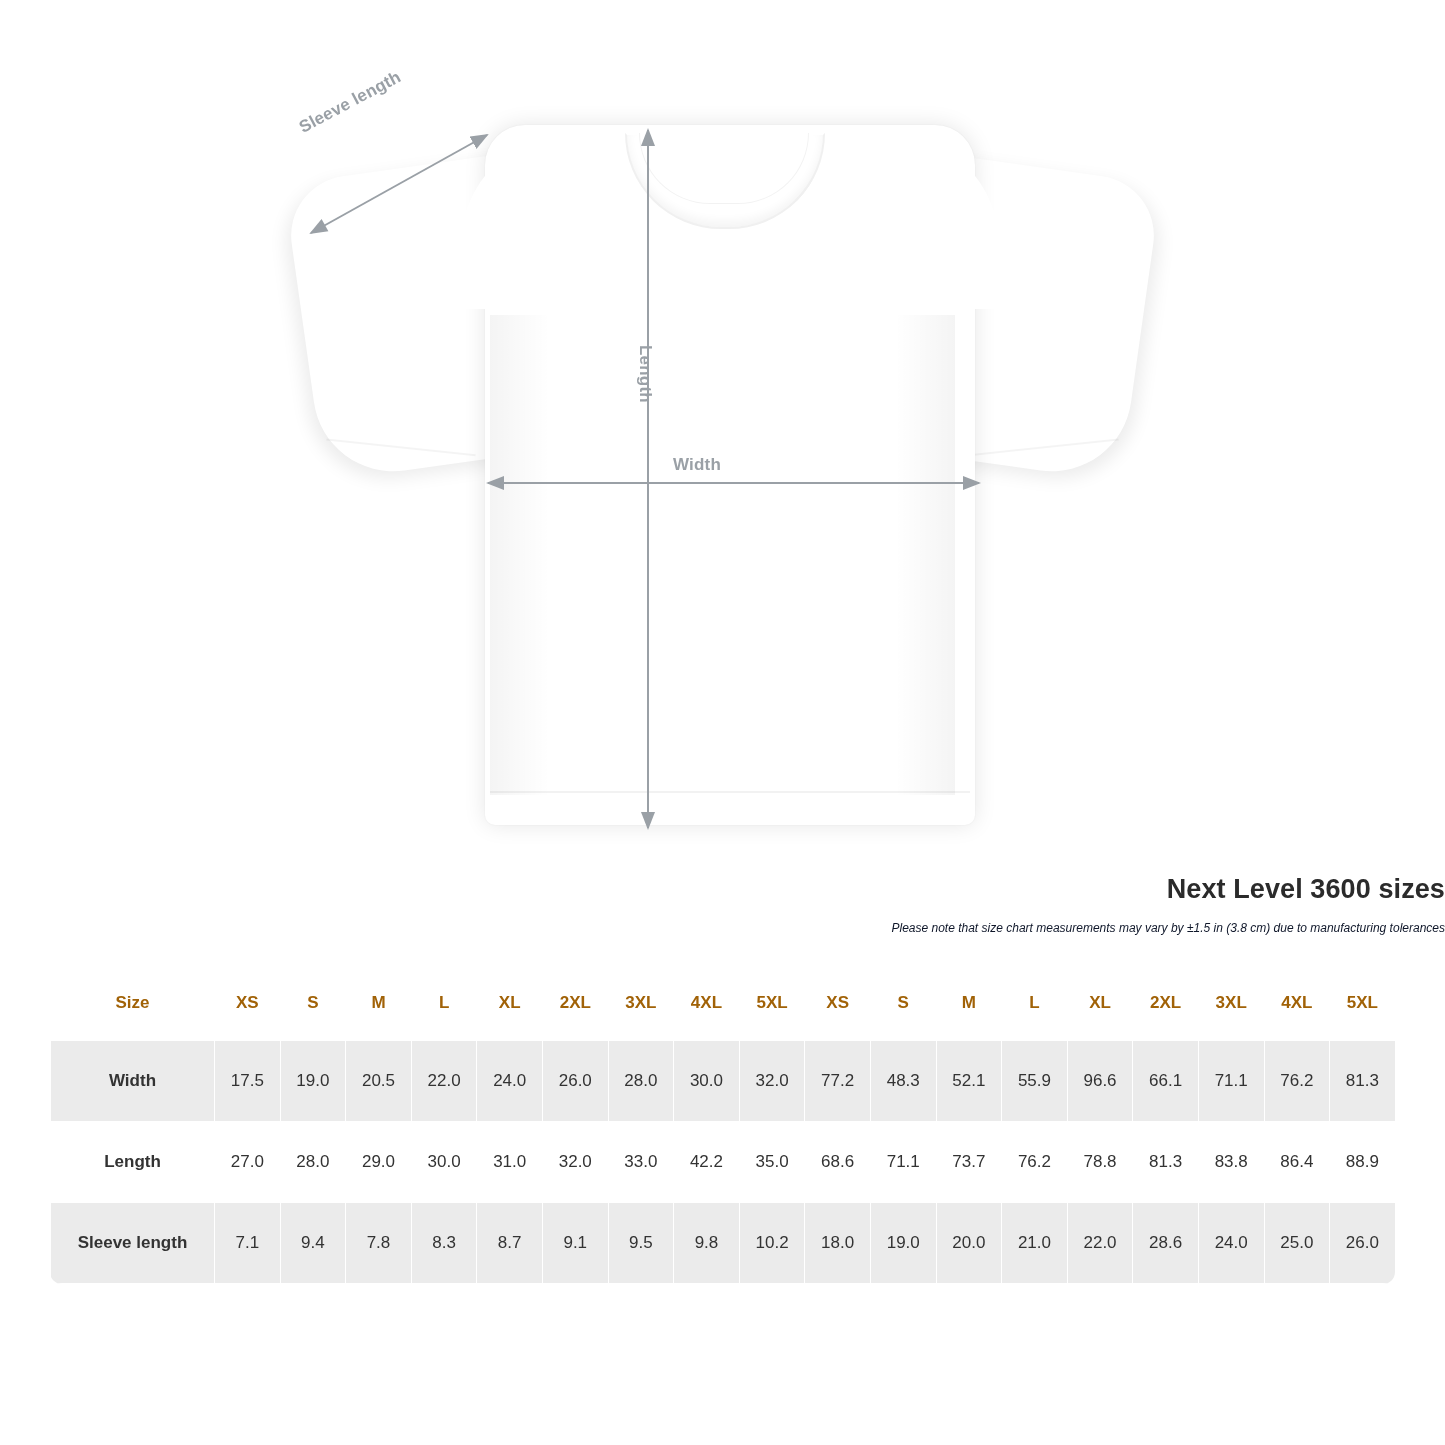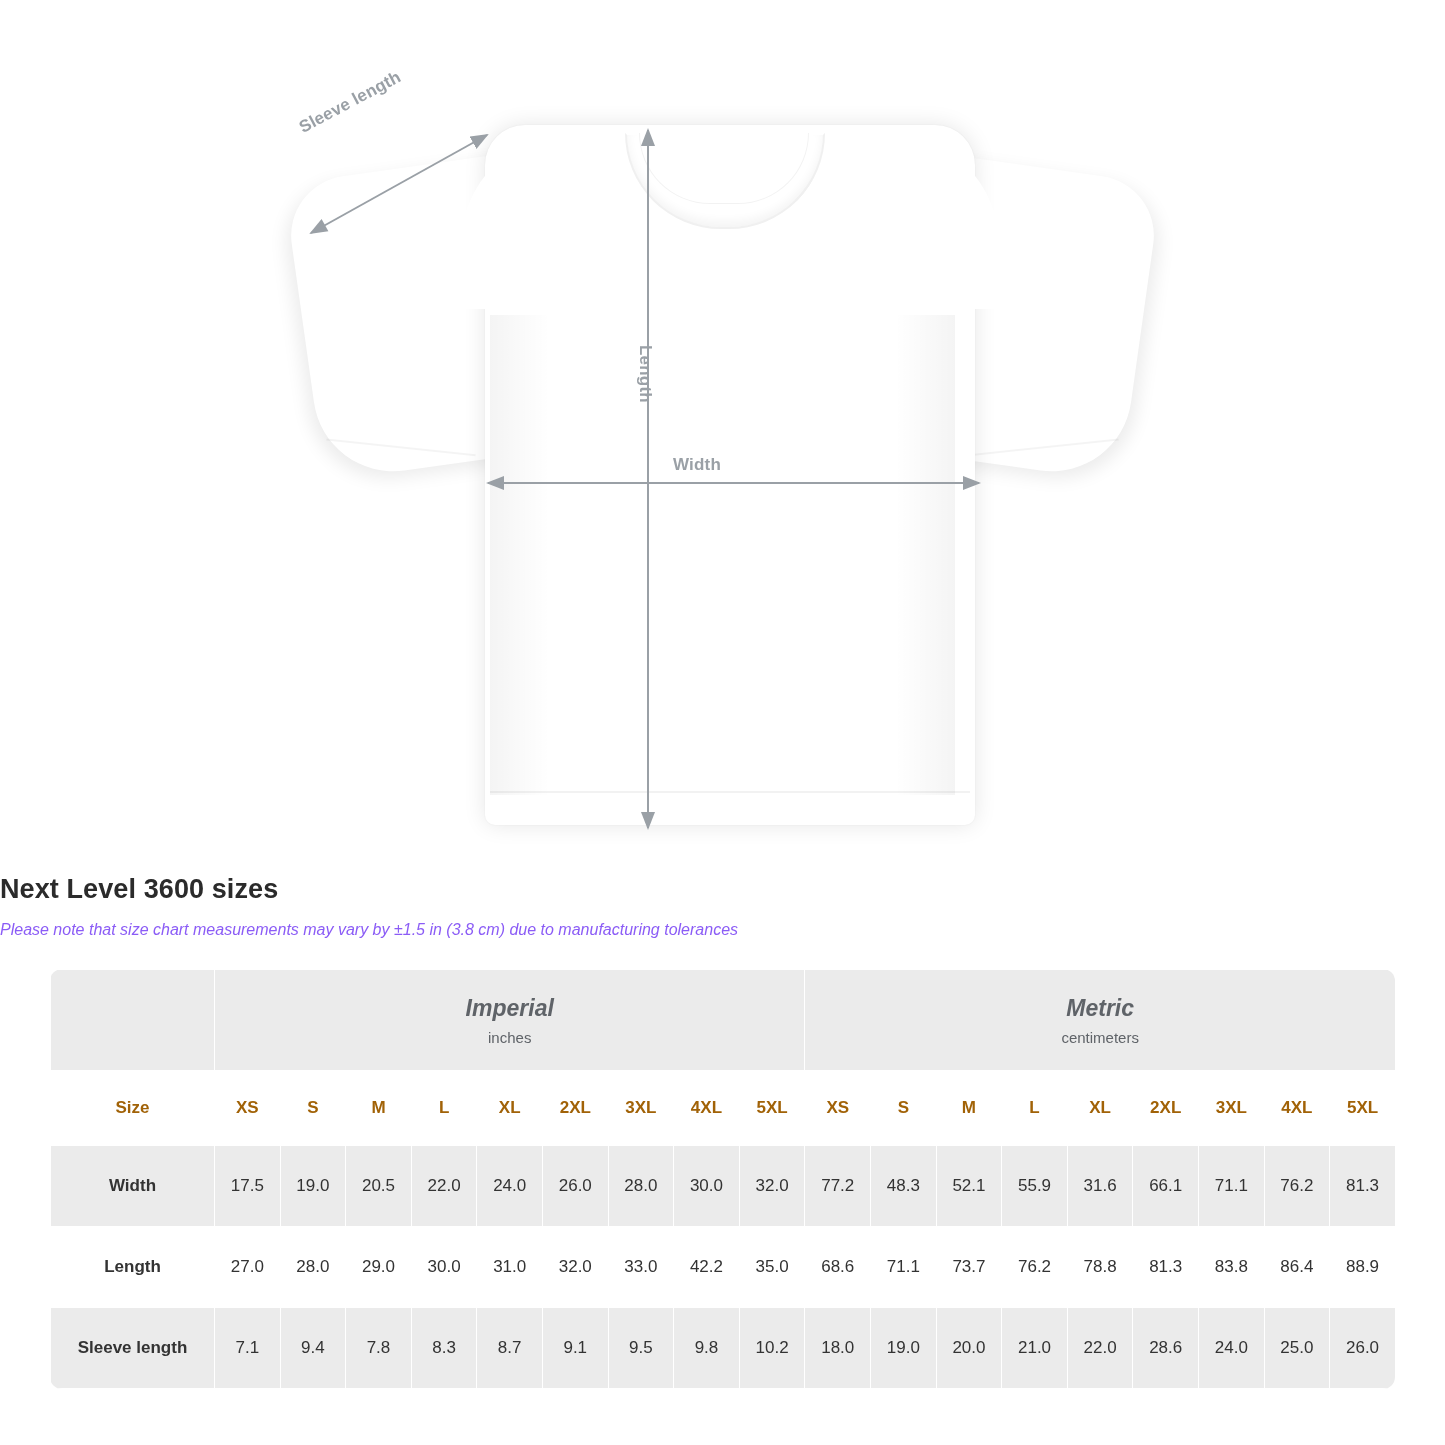--- a/index.html
+++ b/index.html
@@ -183,34 +183,34 @@
     transform: rotate(90deg);
     transform-origin: left top;
   }
   .label-width {
     left: 673px;
     top: 455px;
   }
 
   
   .title-block {
-    text-align: left;
+    text-align: right;
     margin-top: 14px;
   }
   .main-title {
     font-size: 27px;
     font-weight: bold;
     color: #2b2b2b;
     letter-spacing: 0.1px;
   }
   .subtitle {
     margin-top: 16px;
-    font-size: 16px;
+    font-size: 12px;
     font-style: italic;
-    color: #8b5cf6;
+    color: #0f172a;
   }
 
   
   .table-wrap {
     margin: 30px 50px 0 50px;
     border-radius: 12px;
     overflow: hidden;
   }
   table.size-table {
     border-collapse: collapse;
@@ -337,31 +337,20 @@
         <col class="data-col">
       <col class="data-col">
         <col class="data-col">
         <col class="data-col">
       <col class="data-col">
         <col class="data-col">
         <col class="data-col">
     </colgroup>
 
     <tbody>
-        <tr>
-      <td class="corner-cell"></td>
-      <td class="unit-head" colspan="9">
-        <div class="unit-name">Imperial</div>
-        <div class="unit-sub">inches</div>
-      </td>
-      <td class="unit-head" colspan="9">
-        <div class="unit-name">Metric</div>
-        <div class="unit-sub">centimeters</div>
-      </td>
-    </tr>
 
     <tr class="row-size">
       <td class="rowhead">Size</td>
       <td>XS</td>
       <td>S</td>
       <td>M</td>
       <td>L</td>
       <td>XL</td>
       <td>2XL</td>
       <td>3XL</td>
@@ -386,21 +375,21 @@
       <td class="value">22.0</td>
       <td class="value">24.0</td>
       <td class="value">26.0</td>
       <td class="value">28.0</td>
       <td class="value">30.0</td>
       <td class="value">32.0</td>
       <td class="value">77.2</td>
       <td class="value">48.3</td>
       <td class="value">52.1</td>
       <td class="value">55.9</td>
-      <td class="value">31.6</td>
+      <td class="value">96.6</td>
       <td class="value">66.1</td>
       <td class="value">71.1</td>
       <td class="value">76.2</td>
       <td class="value">81.3</td>
     </tr>
 
     <tr class="plain">
       <td class="rowhead">Length</td>
       <td class="value">27.0</td>
       <td class="value">28.0</td>

